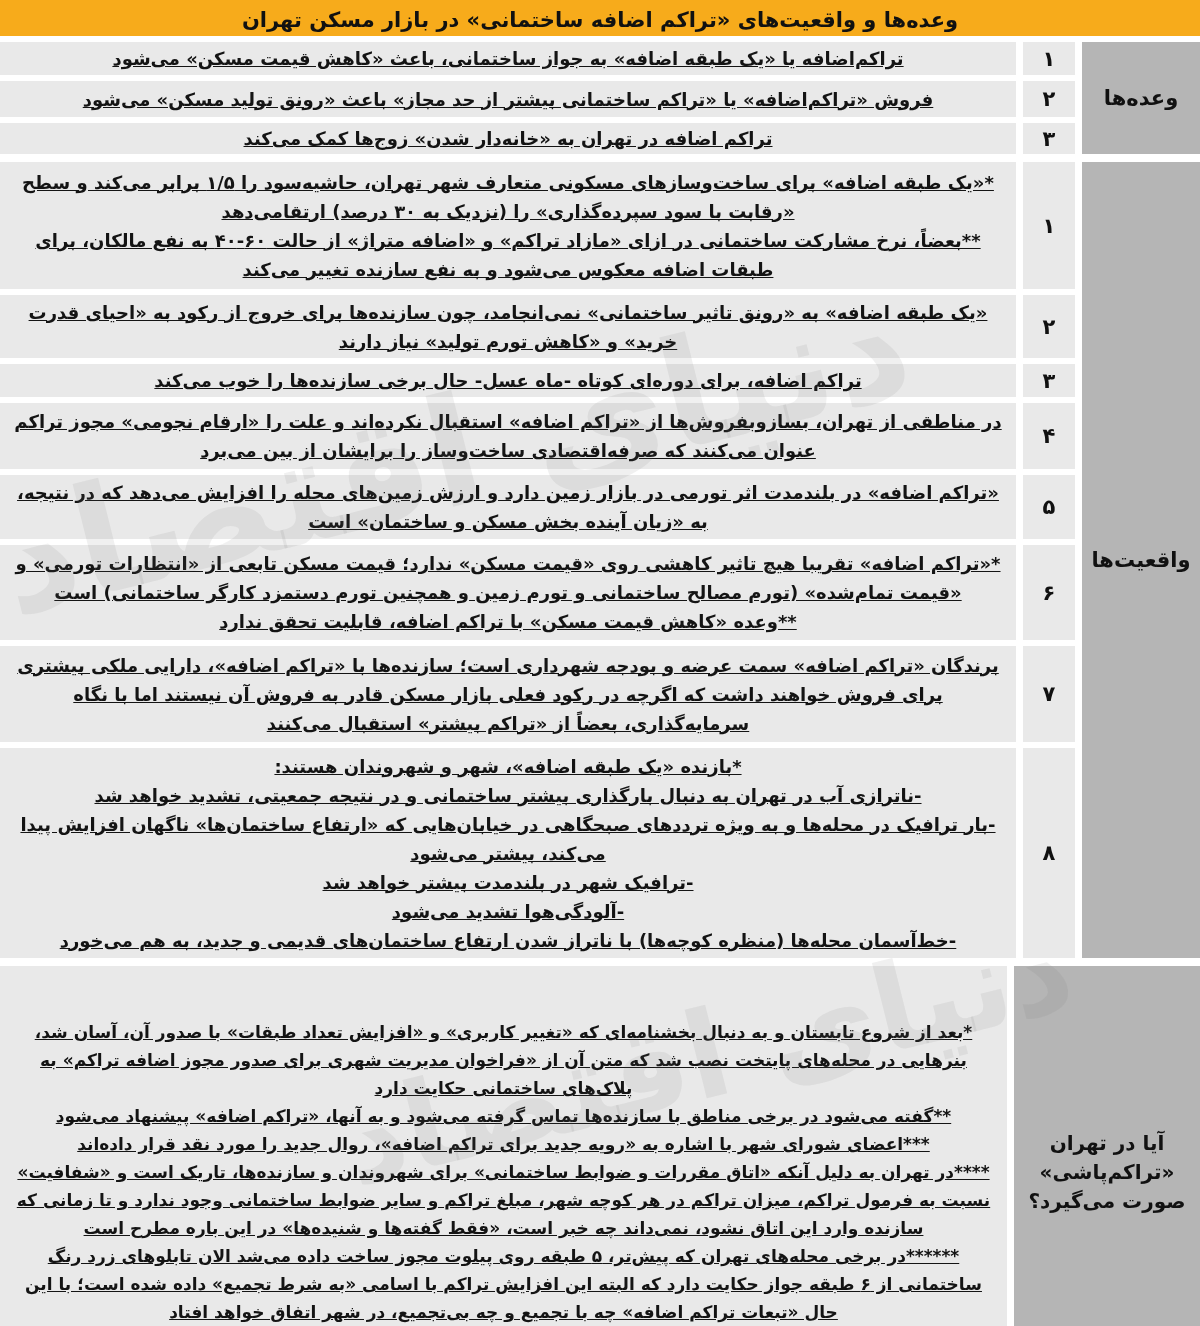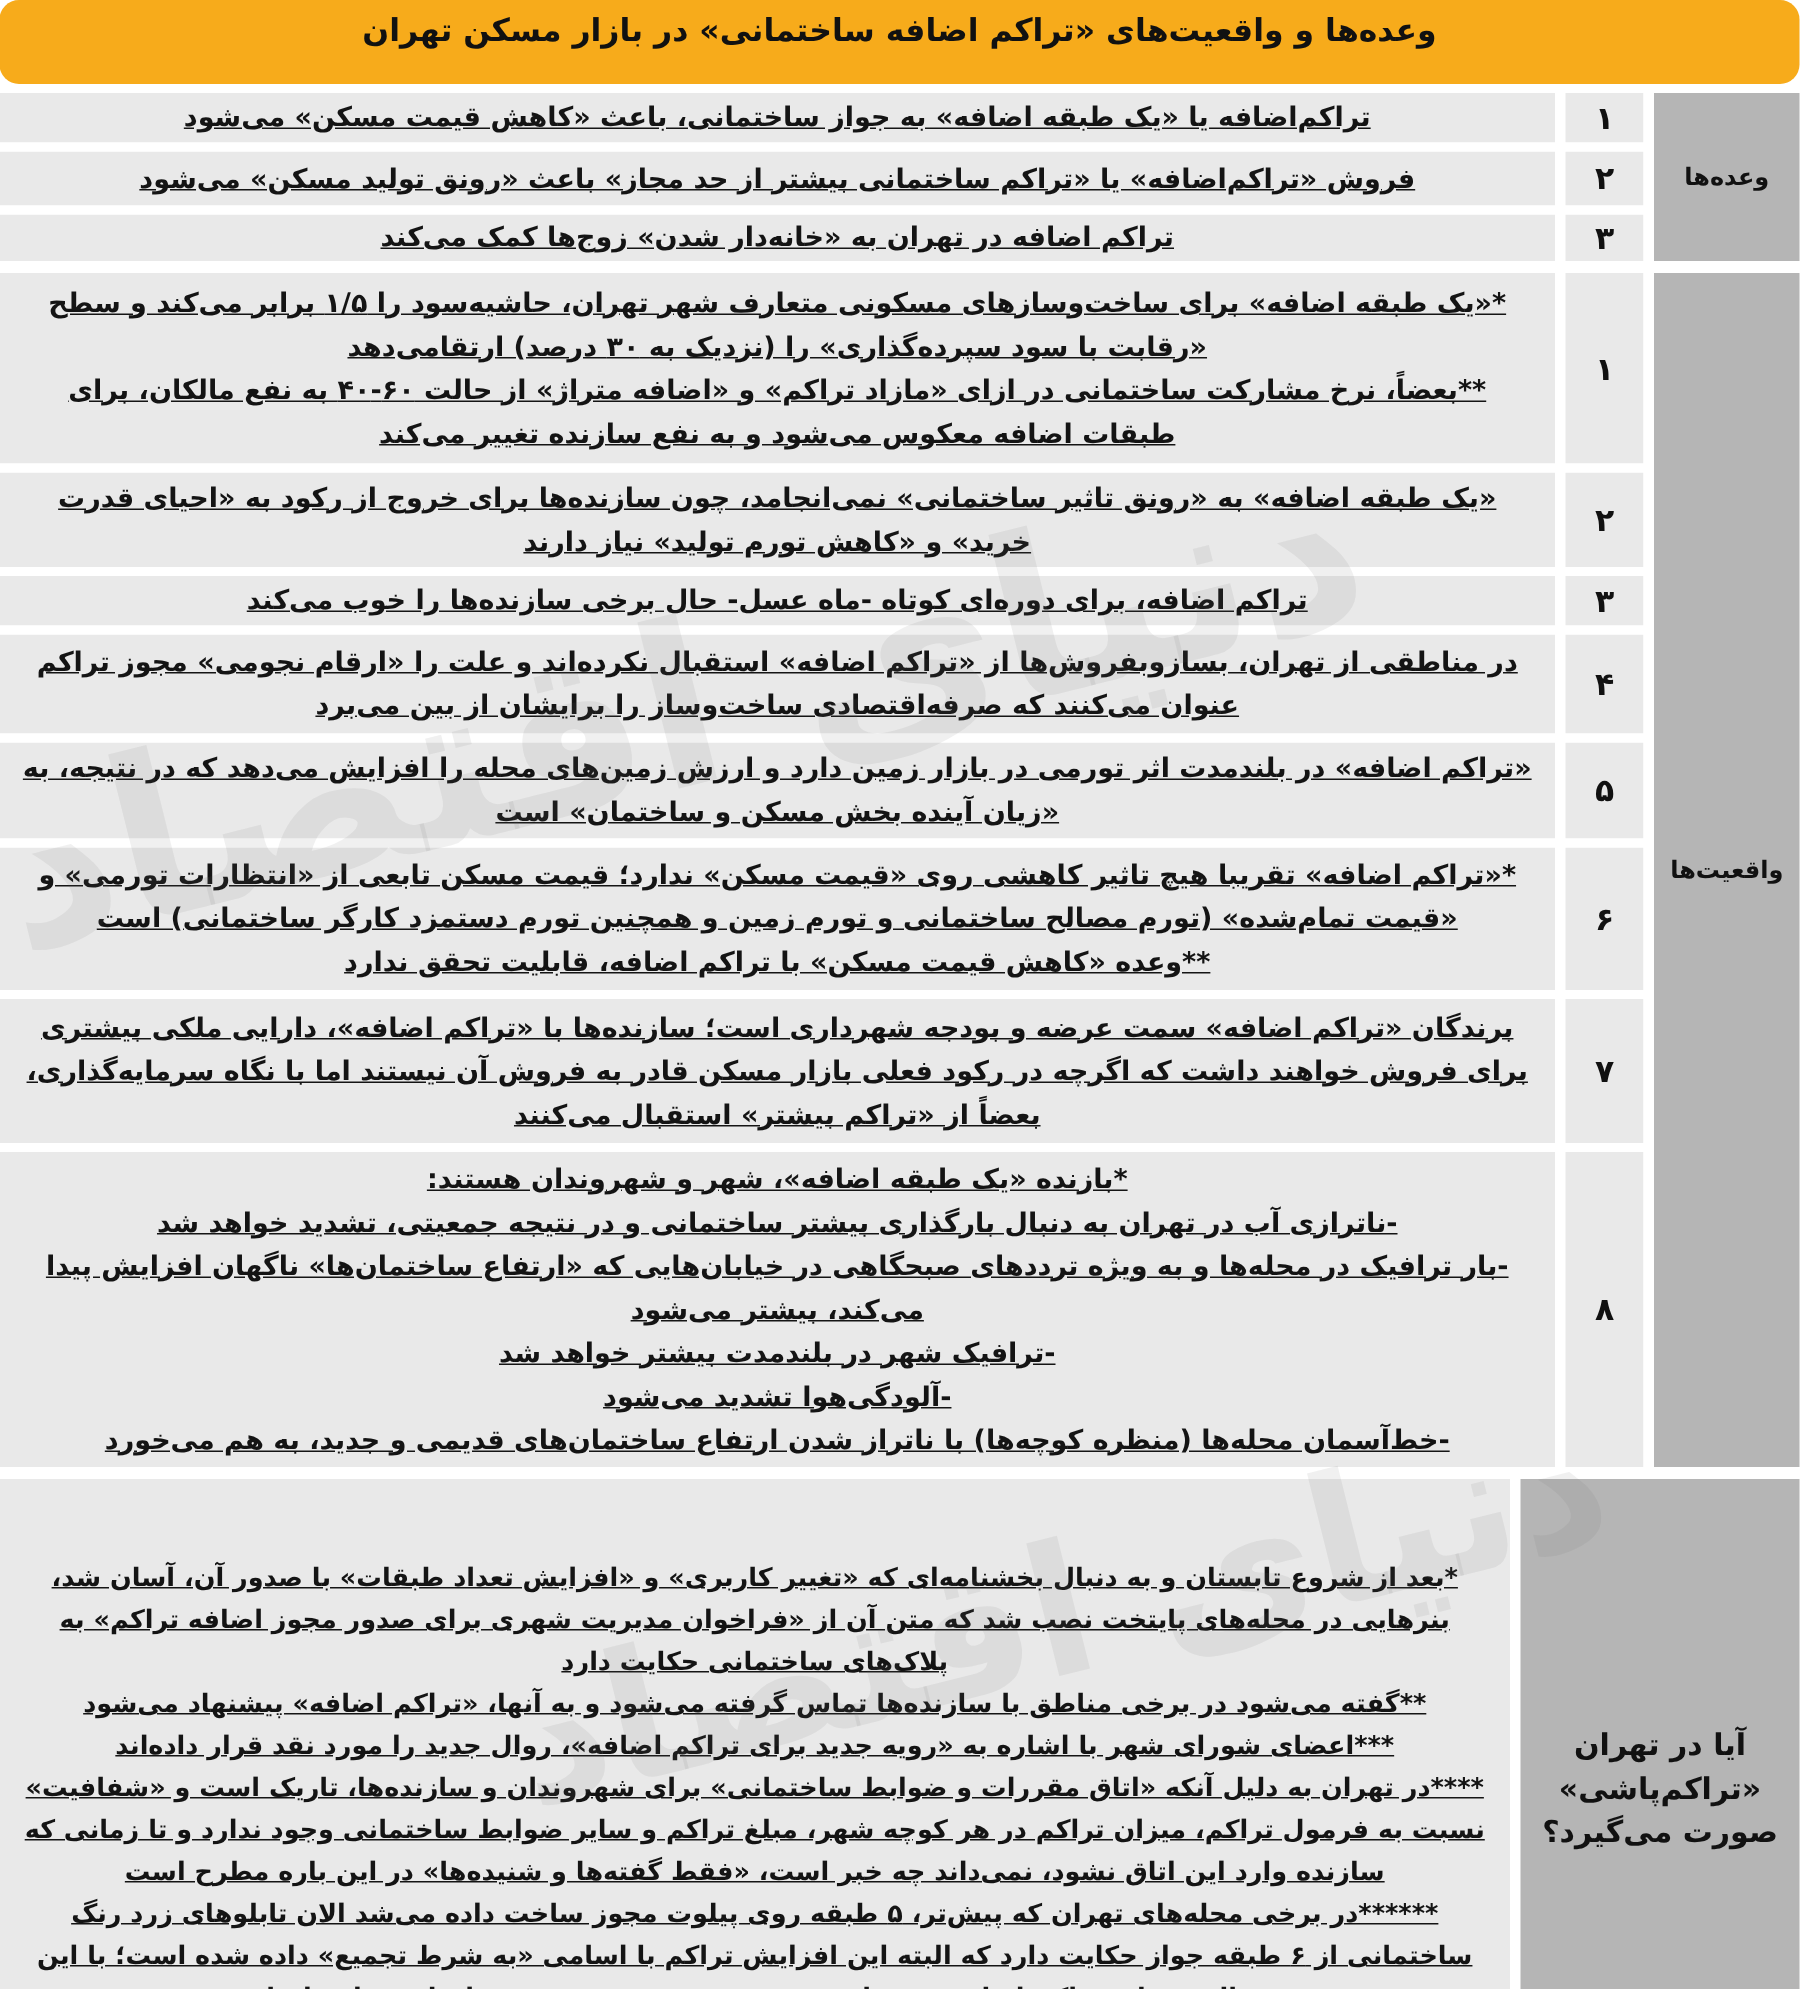--- a/index.html
+++ b/index.html
@@ -8,37 +8,36 @@
     position: relative;
     width: 1200px;
     min-height: 1326px;
     margin: 0 auto;
     background: #ffffff;
     font-family: "DejaVu Sans", sans-serif;
     direction: rtl;
     overflow: hidden;
   }
   .title-bar {
-    height: 56px;
+    height: 36px;
     background: var(--title-bg, #F7AB1B);
     color: #111;
     font-weight: bold;
     font-size: 21px;
     line-height: 40px;
     text-align: center;
-    border-radius: 13px;
   }
   .body-area { padding-top: 6px; position: relative; }
   .sec { display: flex; gap: 7px; margin-bottom: 8px; }
   .label-cell {
-    width: 97px;
+    width: 118px;
     background: var(--label-bg, #B5B5B5);
     color: #111;
     font-weight: bold;
-    font-size: 16px;
+    font-size: 21px;
     display: flex;
     align-items: center;
     justify-content: center;
     text-align: center;
     flex: none;
     white-space: pre-line;
     line-height: 1.45;
     padding: 4px;
   }
   .label-cell.wide { width: 186px; font-size: 20px; }

